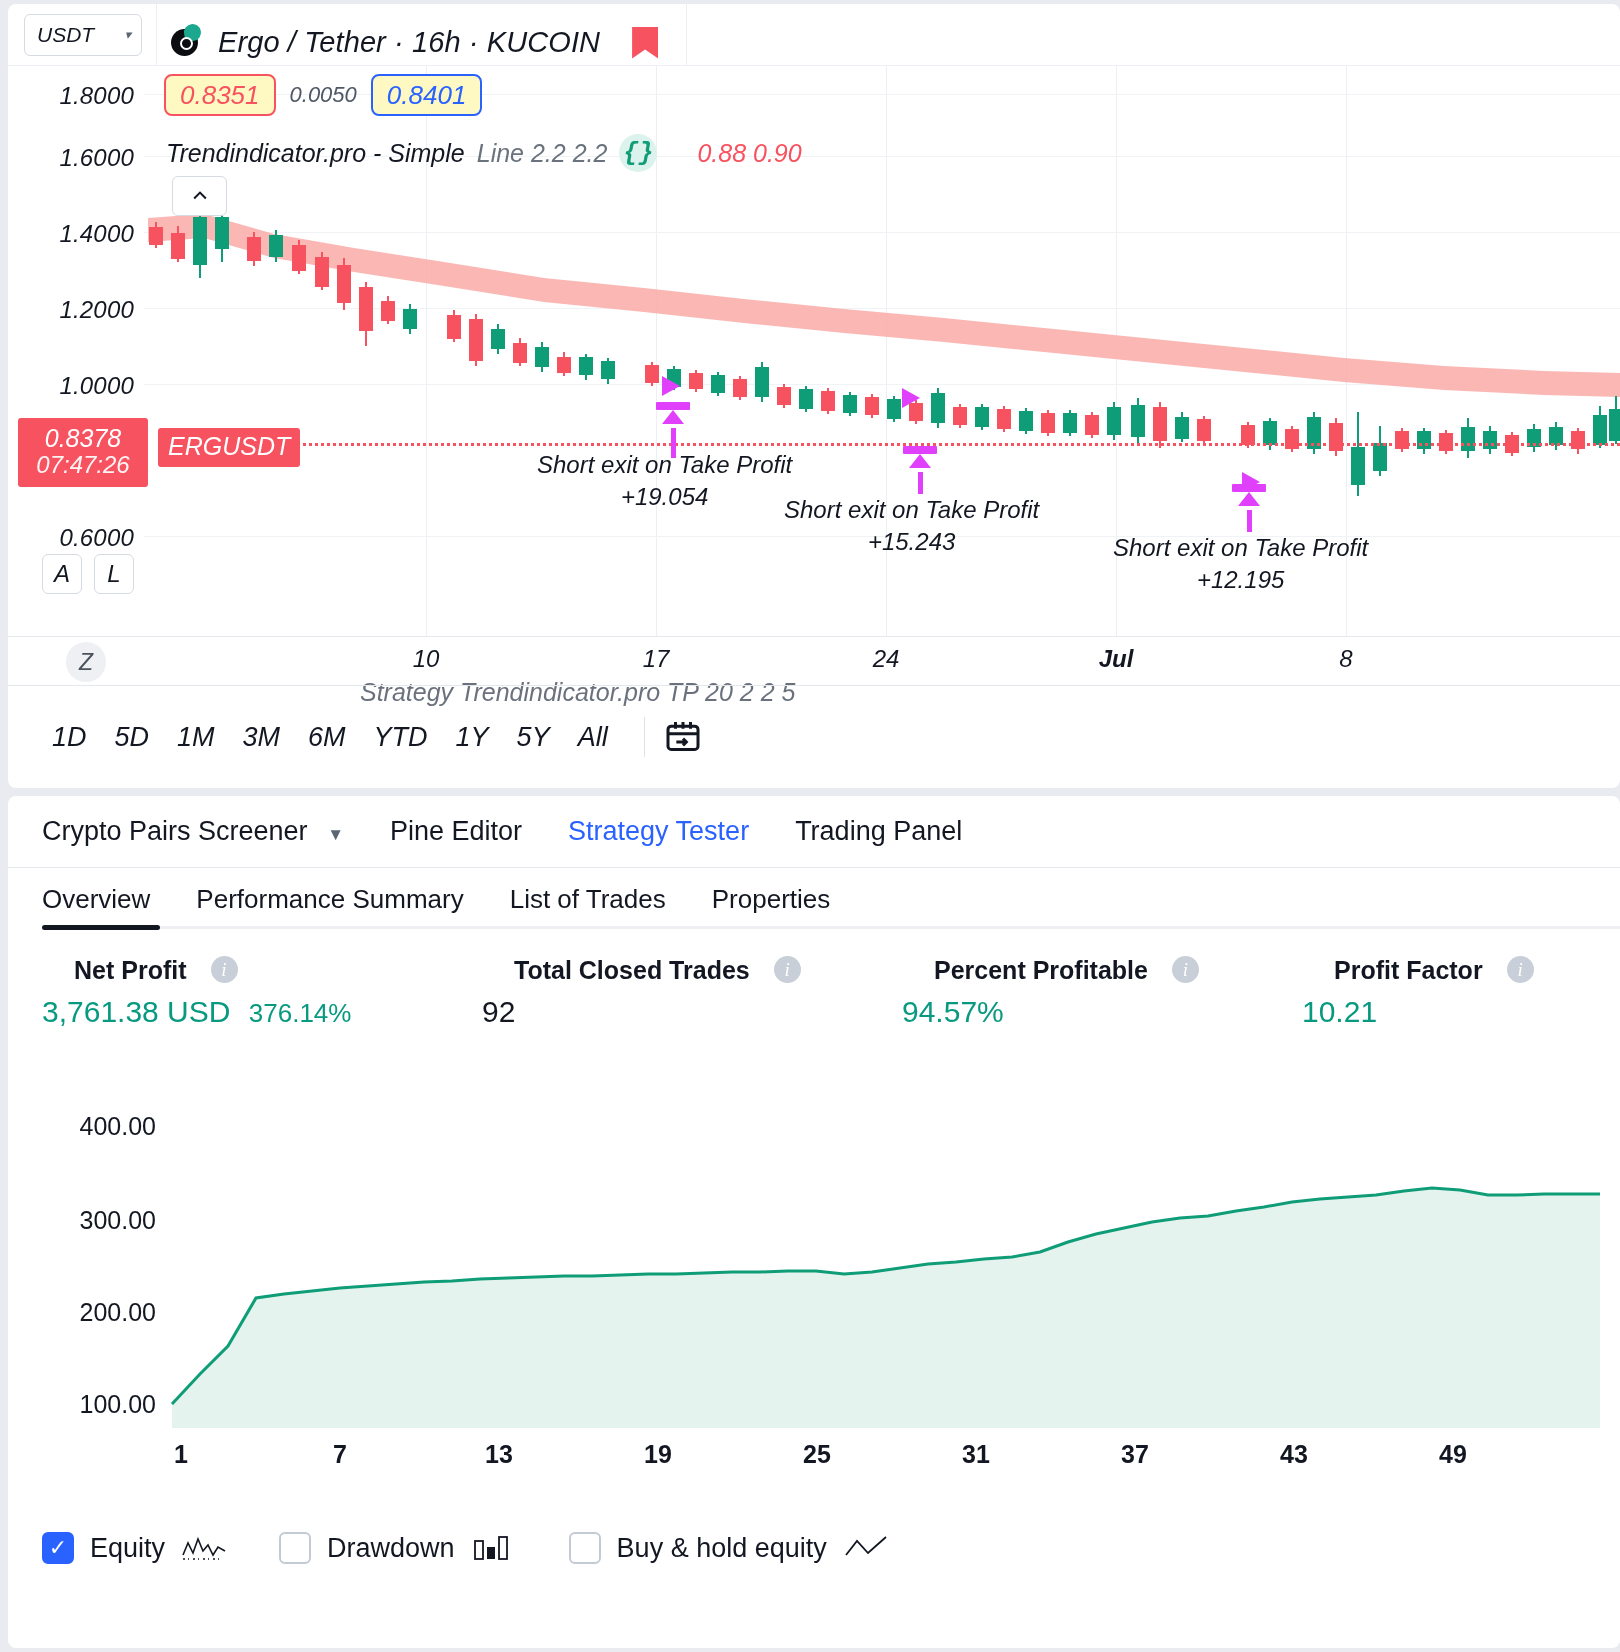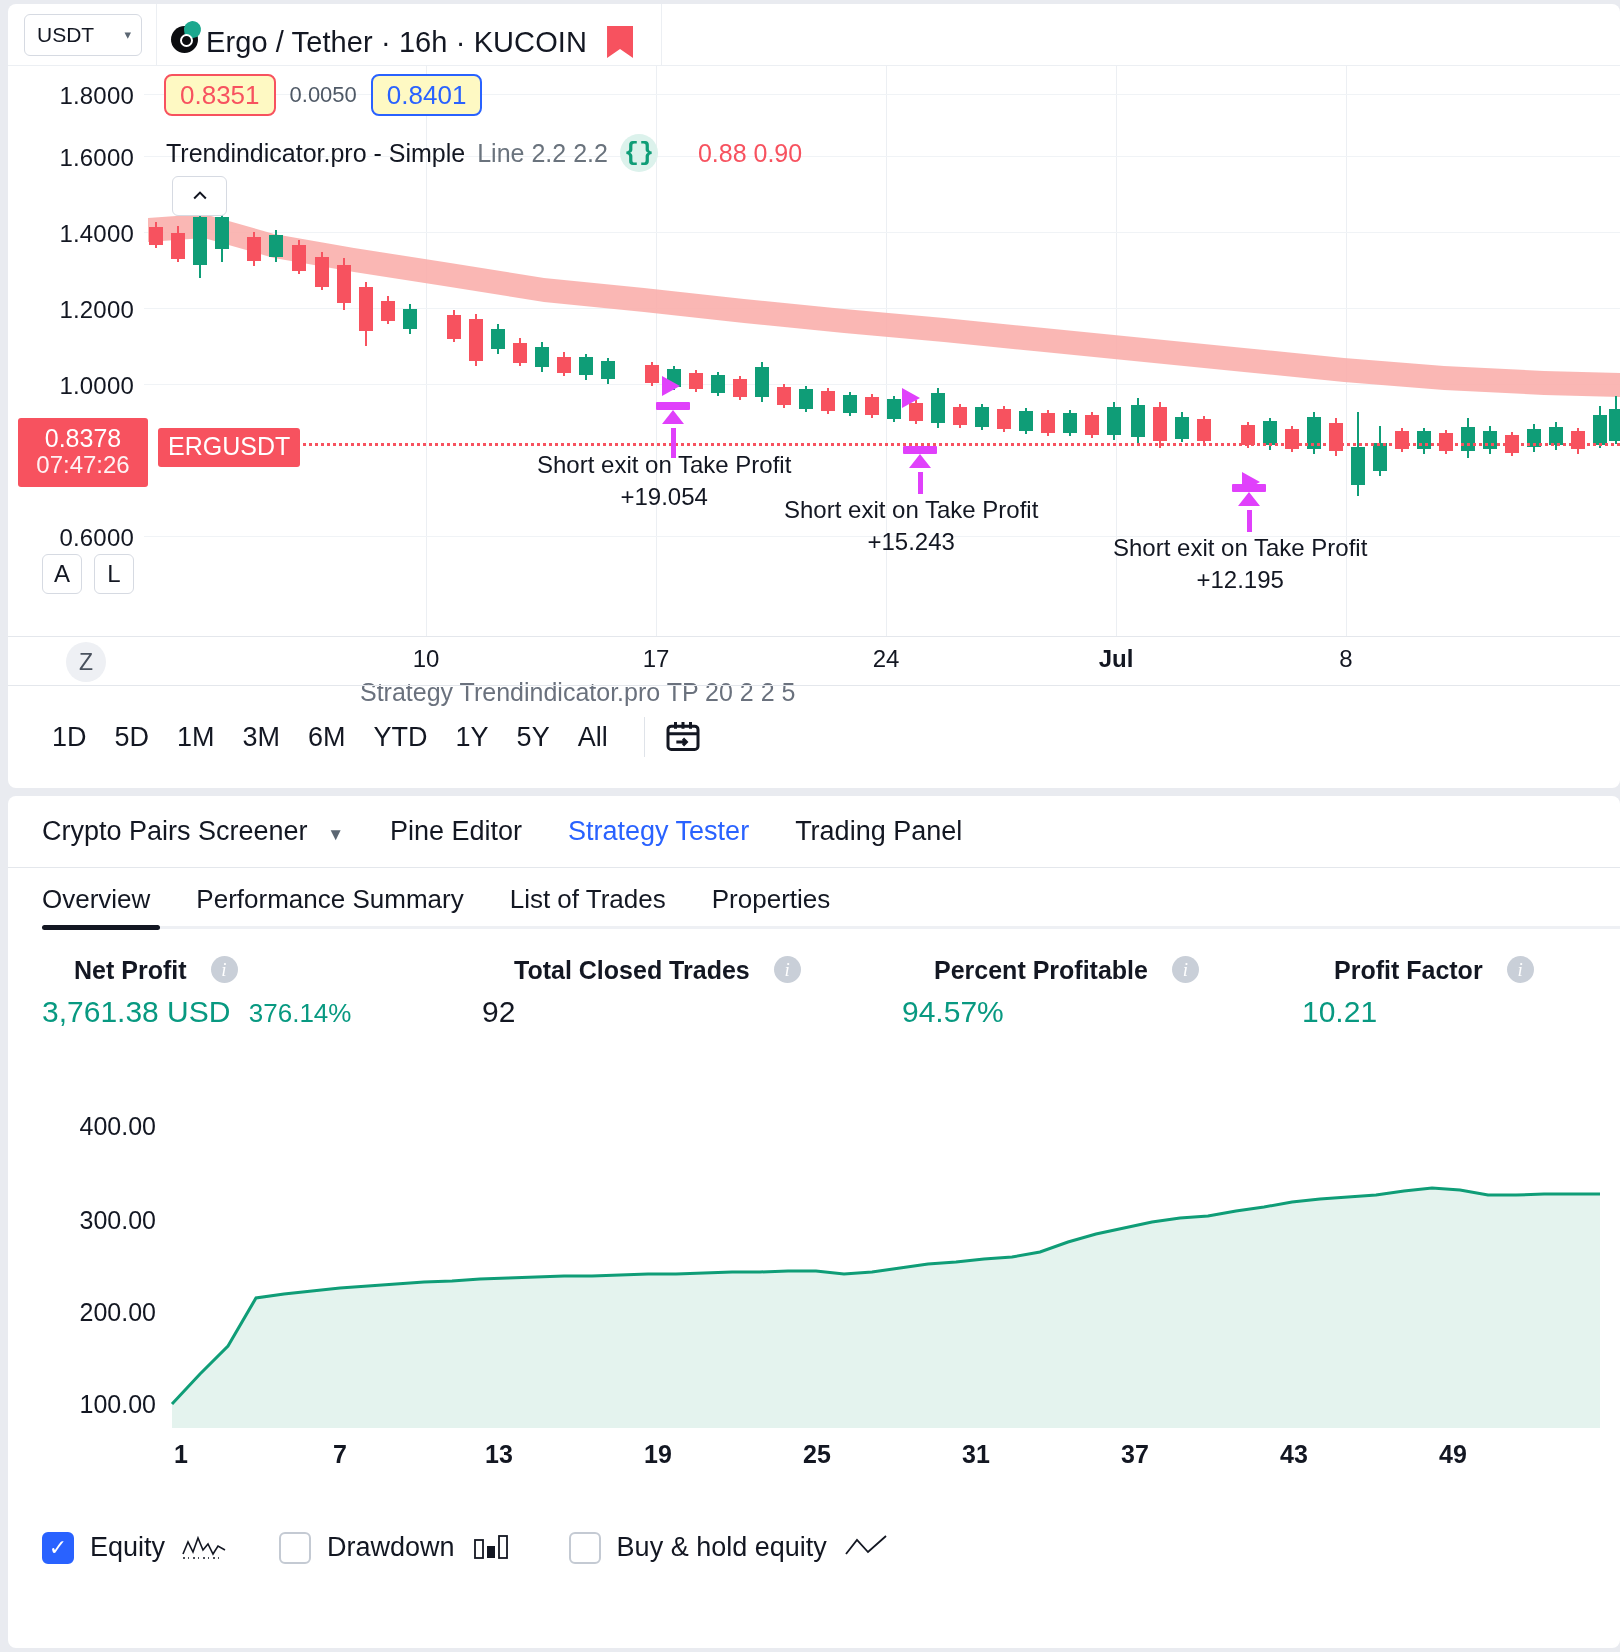--- a/index.html
+++ b/index.html
@@ -8,34 +8,34 @@
     width: 1620px; height: 1652px;
     background: #e9ebf0;
     font-family: "Liberation Sans", sans-serif;
     -webkit-font-smoothing: antialiased;
   }
   .app { width: 1620px; height: 1652px; position: relative; background: #e9ebf0; }
 
   
   .chart-panel {
     position: absolute; left: 8px; top: 4px; width: 1612px; height: 784px;
-    background: #fff; border-radius: 8px; overflow: hidden;
+    background: #fff; border-radius: 8px; overflow: hidden; font-style: italic;
   }
   .chart-header {
     position: relative; height: 62px; border-bottom: 1px solid #eceff3;
     display: flex; align-items: center; padding-left: 16px;
   }
   .sym-select {
     width: 118px; height: 42px; border: 1px solid #d6dae2; border-radius: 6px;
     background: #fff; display: flex; align-items: center; justify-content: space-between;
     padding: 0 10px 0 12px; font-size: 21px; color: #131722; cursor: pointer;
   }
   .chev { font-size: 13px; color: #5b6672; }
   .hdr-div { width: 1px; height: 62px; background: #eceff3; margin: 0 0 0 14px; }
-  .sym-block { display: flex; gap: 8px; padding: 0 14px; margin-top: 16px; }
+  .sym-block { display: flex; align-items: center; gap: 20px; padding: 0 14px; margin-top: 16px; }
   .erg-logo {
     width: 27px; height: 27px; border-radius: 50%; position: relative; flex: 0 0 auto;
     background: #0c0d10; display: inline-block;
   }
   .erg-logo:before {
     content: ""; position: absolute; left: 13px; top: -5px; width: 17px; height: 17px;
     border-radius: 50% 50% 50% 0; background: #1ca88e; transform: rotate(-10deg);
   }
   .erg-logo:after {
     content: ""; position: absolute; left: 9px; top: 8px; width: 9px; height: 9px;
@@ -179,21 +179,21 @@
   .stat-val { font-size: 30px; margin-top: 10px; white-space: nowrap; }
   .stat-val.green { color: #089981; }
   .stat-val.dark { color: #131722; }
   .stat-val .pct { font-size: 26px; color: #089981; margin-left: 10px; }
 
   
   .eq-wrap { position: absolute; left: 0; top: 326px; width: 1612px; height: 460px; }
   .eq-ylabel { position: absolute; left: 0; width: 148px; text-align: right; font-size: 25px; color: #131722; }
   .eq-xlabel { position: absolute; font-size: 25px; font-weight: bold; color: #131722; transform: translateX(-50%); }
   .legend { position: absolute; left: 34px; bottom: 18px; display: flex; align-items: center; gap: 0; }
-  .leg-item { display: flex; align-items: flex-start; gap: 16px; margin-right: 52px; cursor: pointer; }
+  .leg-item { display: flex; align-items: center; gap: 16px; margin-right: 52px; cursor: pointer; }
   .cbox {
     width: 32px; height: 32px; border-radius: 6px; border: 2px solid #c4cad3; background: #fff;
     display: flex; align-items: center; justify-content: center; flex: 0 0 auto;
   }
   .cbox.on { background: #2962ff; border-color: #2962ff; }
   .cbox.on:after { content: "✓"; color: #fff; font-size: 22px; line-height: 1; }
   .leg-text { font-size: 27px; color: #131722; white-space: nowrap; }
   .leg-ico { width: 46px; height: 30px; }
 </style>
 </head>

